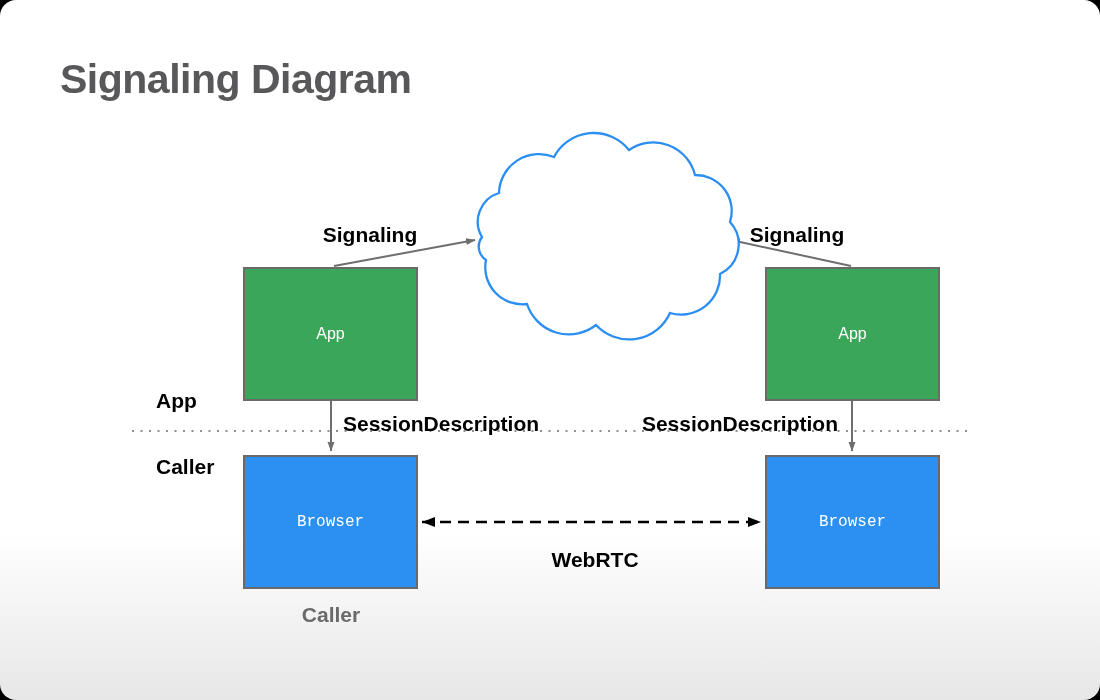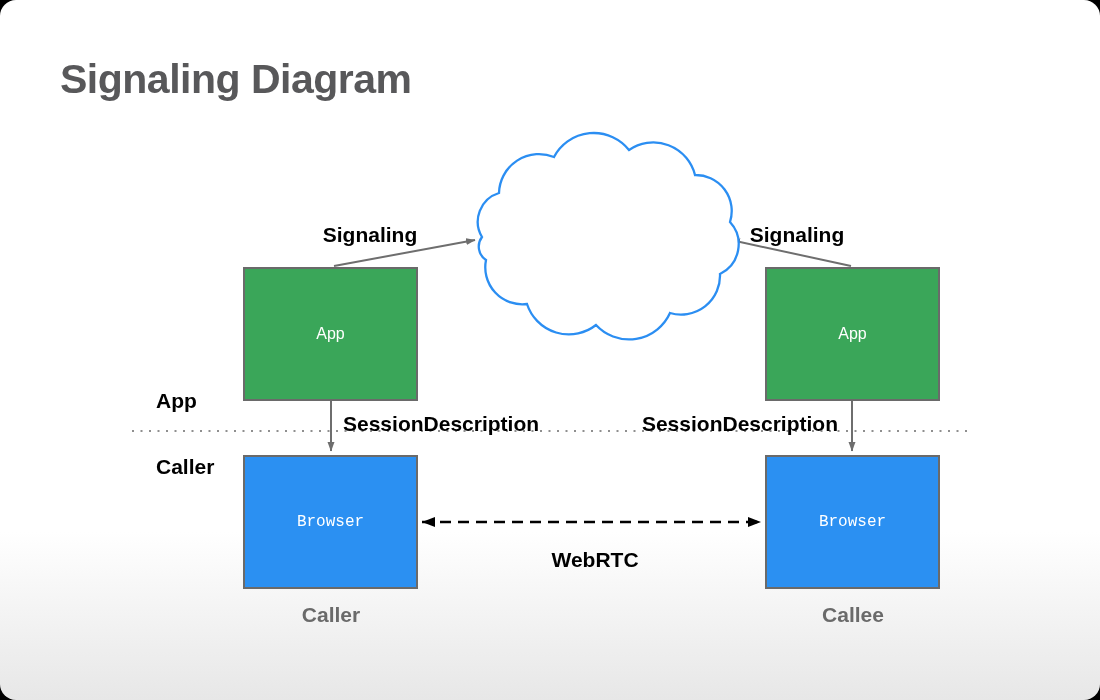--- a/index.html
+++ b/index.html
@@ -112,15 +112,14 @@
 
   <div class="lbl" id="lbl-signaling-left">Signaling</div>
   <div class="lbl" id="lbl-signaling-right">Signaling</div>
   <div class="lbl" id="lbl-session-left">SessionDescription</div>
   <div class="lbl" id="lbl-session-right">SessionDescription</div>
   <div class="lbl" id="lbl-layer-app">App</div>
   <div class="lbl" id="lbl-layer-webrtc">Caller</div>
   <div class="lbl" id="lbl-media">WebRTC</div>
 
   <div class="caption" id="caption-caller">Caller</div>
-  <div class="caption" id="caption-callee">Callee</div>
 
 </div>
 
 </body></html>

